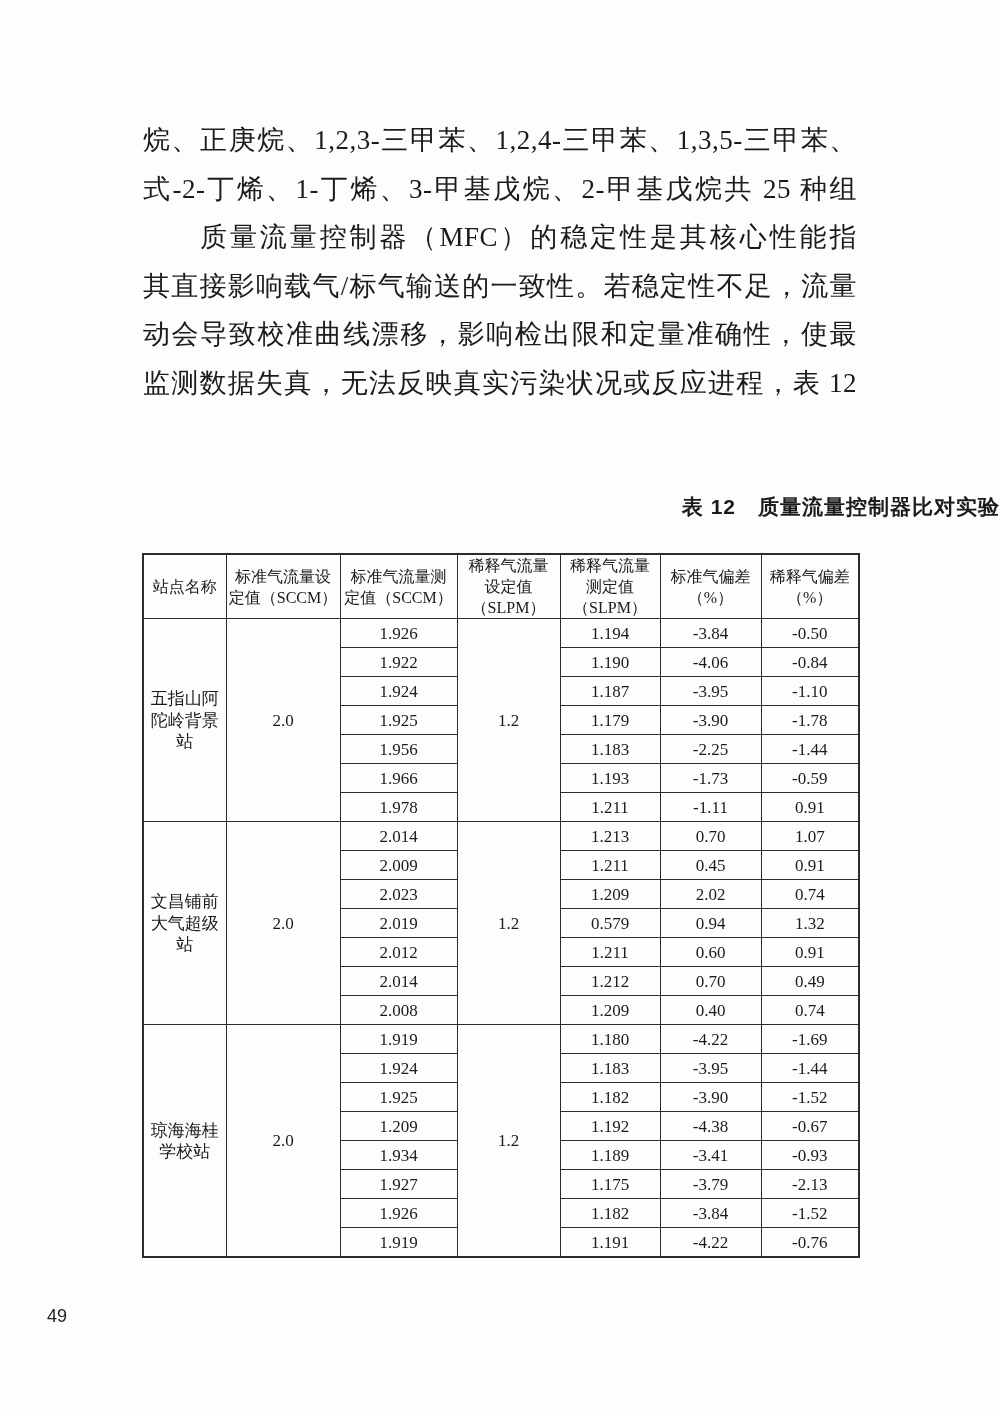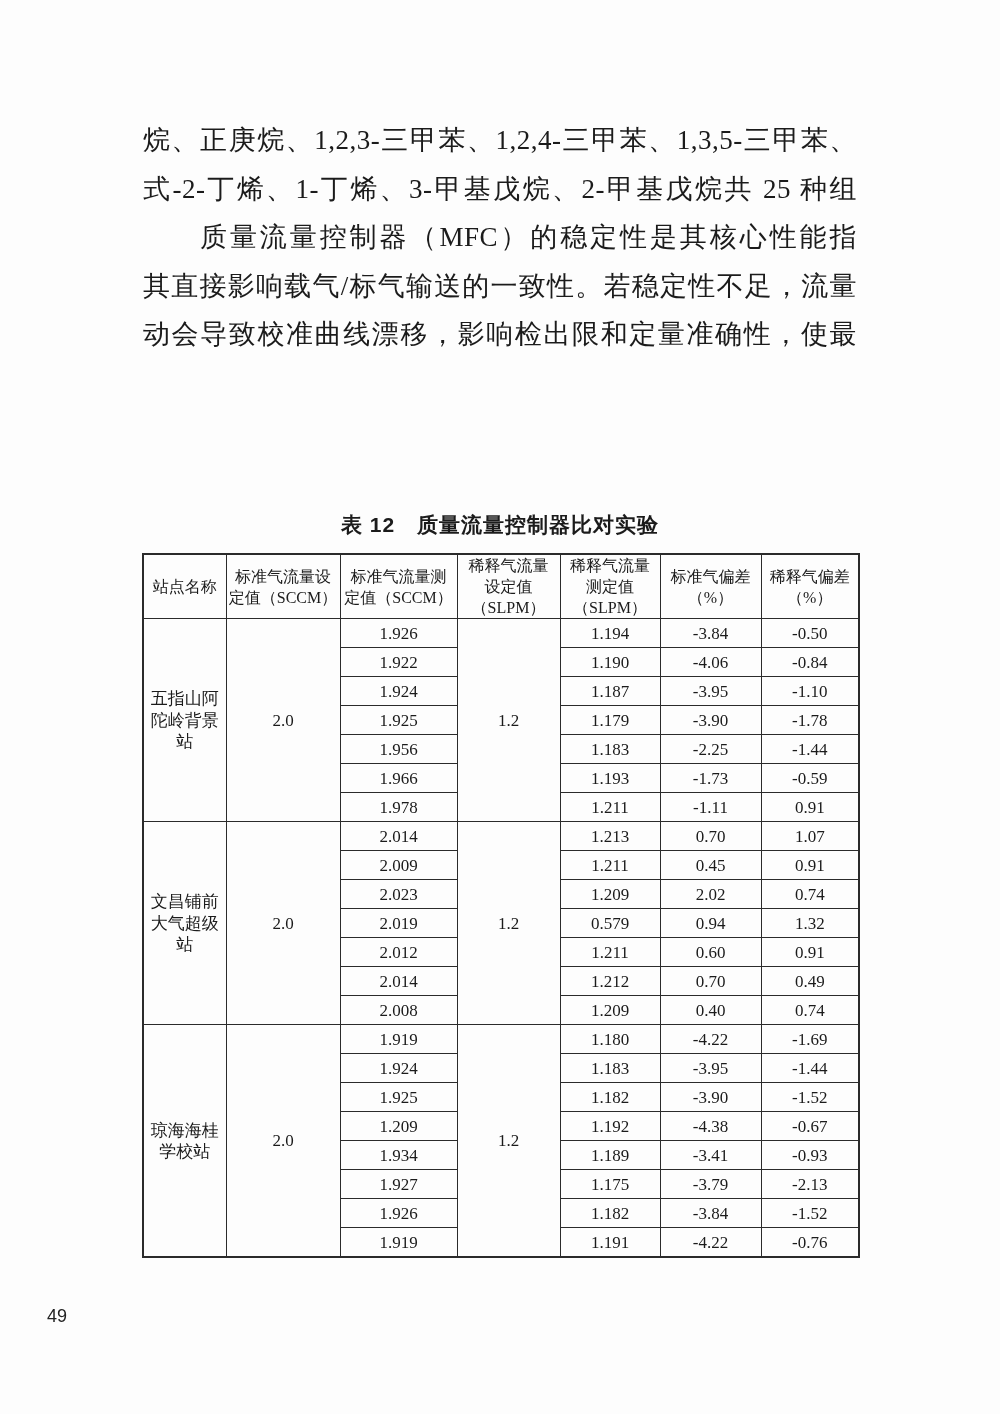--- a/index.html
+++ b/index.html
@@ -26,24 +26,24 @@
   .tline {
     height: 48.5px;
     overflow: hidden;
     text-align: justify;
   }
   .tline.fill { text-align-last: justify; }
   .tline.indent { text-indent: 57px; }
   
   .table-title {
     position: absolute;
-    top: 511px;
+    top: 493px;
     left: 0;
     width: 100%;
-    text-align: center;
+    text-align: right;
     font-family: "Liberation Sans", "DejaVu Sans", sans-serif;
     font-weight: bold;
     font-size: 21px;
     letter-spacing: 1px;
   }
   
   table.mfc {
     position: absolute;
     top: 553px;
     left: 142px;
@@ -89,20 +89,21 @@
 <body>
 
 <div class="page">
 
   <div class="text-block">
     <div class="tline fill">烷、正庚烷、1,2,3-三甲苯、1,2,4-三甲苯、1,3,5-三甲苯、反</div>
     <div class="tline fill">式-2-丁烯、1-丁烯、3-甲基戊烷、2-甲基戊烷共 25 种组分。</div>
     <div class="tline indent fill">质量流量控制器（MFC）的稳定性是其核心性能指标，</div>
     <div class="tline fill">其直接影响载气/标气输送的一致性。若稳定性不足，流量波</div>
     <div class="tline fill">动会导致校准曲线漂移，影响检出限和定量准确性，使最终</div>
+    <div class="tline fill">监测数据失真，无法反映真实污染状况或反应进程，表 12</div>
   </div>
 
   <div class="table-title">表 12　质量流量控制器比对实验</div>
 
   <table class="mfc">
     <colgroup>
       <col style="width:83px">
         <col style="width:114px">
         <col style="width:117px">
       <col style="width:103px">

